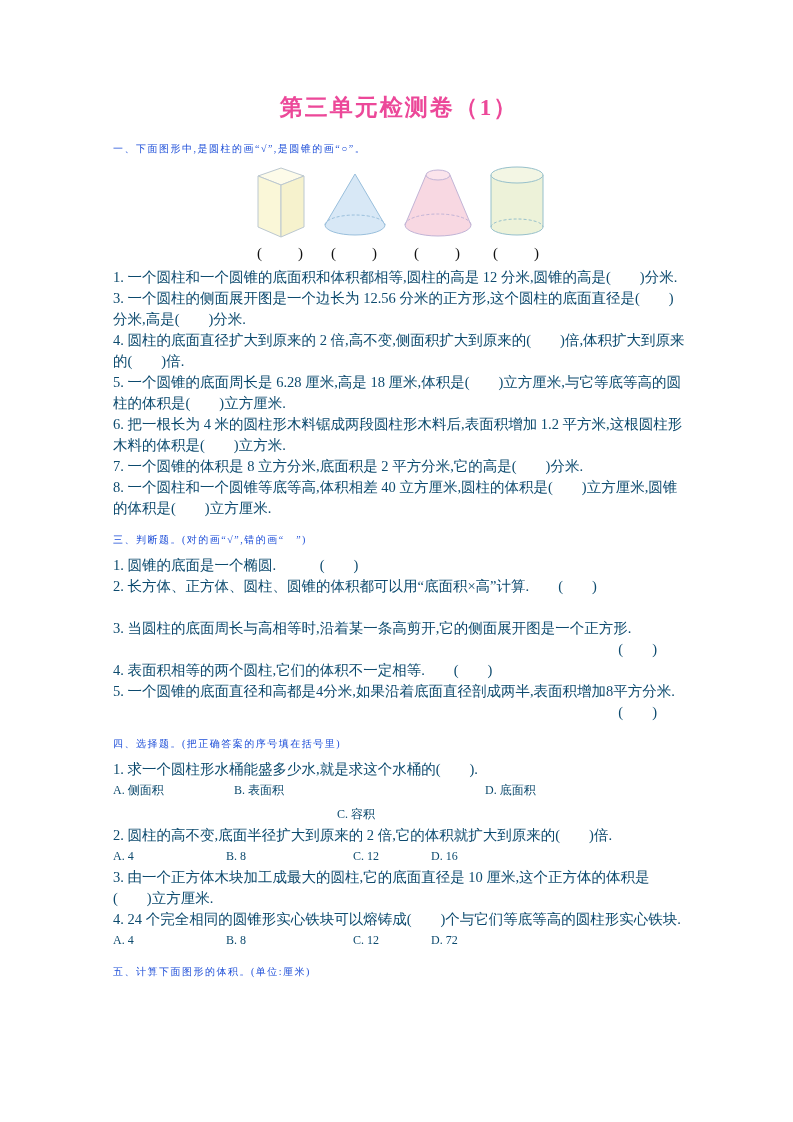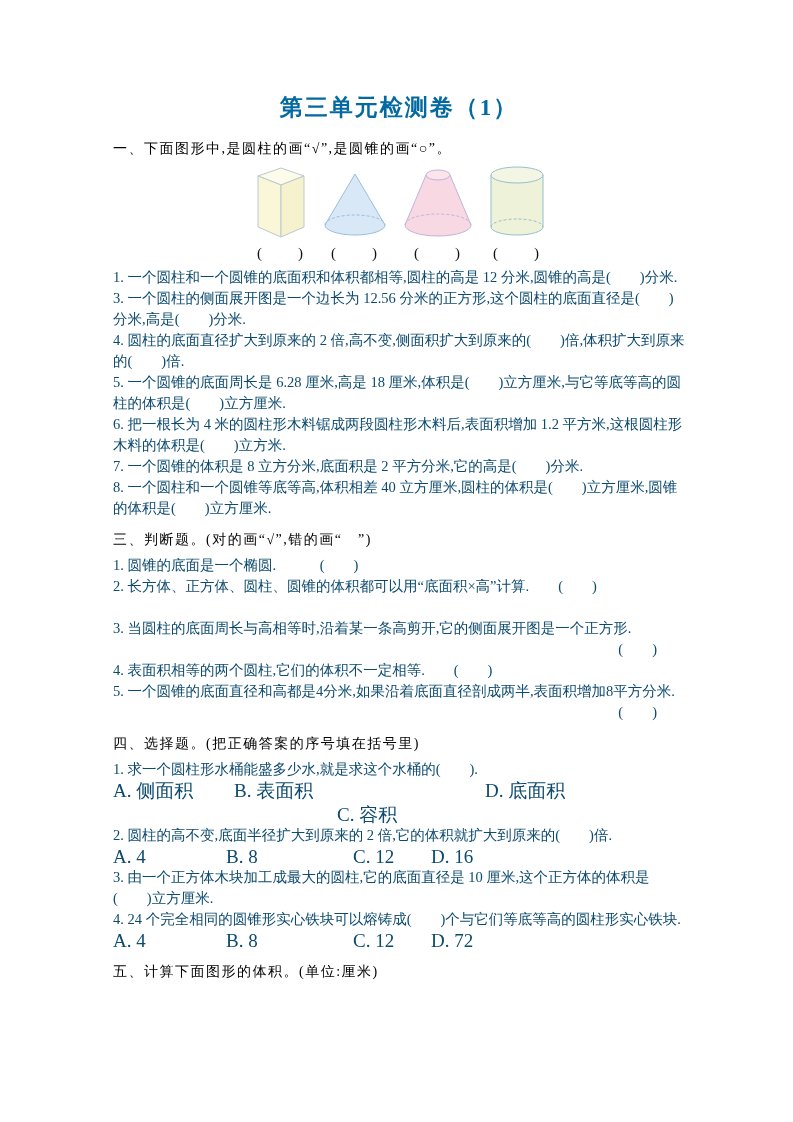--- a/index.html
+++ b/index.html
@@ -5,40 +5,40 @@
   html,body{margin:0;padding:0;background:#ffffff;}
   body{
     width:793px;height:1122px;
     font-family:"Liberation Serif","DejaVu Serif",serif;
     color:#222222;
     overflow:hidden;
   }
   .page{position:relative;width:793px;height:1122px;background:#ffffff;}
   .content{padding:92px 108px 0 113px;}
   .title{
-    text-align:center;font-size:23px;font-weight:bold;color:#0369a1;
+    text-align:center;font-size:23px;font-weight:bold;color:#ec4899;
     margin:0 0 16px 0;letter-spacing:2px;
   }
   .heading{
-    color:#000000;font-size:14px;line-height:20px;
+    color:#1d4ed8;font-size:10px;line-height:20px;
     margin-top:11px;margin-bottom:5px;letter-spacing:1.5px;
   }
   .q{font-size:14.5px;line-height:21px;color:#0c4a6e;}
   .gap-top{margin-top:21px;}
   .bracket-right{text-align:right;padding-right:28px;}
   
   .shapes-row{
     display:flex;align-items:flex-end;gap:16px;
     margin:6px 0 4px 142px;
   }
   .shape{margin:0;display:flex;flex-direction:column;align-items:center;}
   .shape svg{display:block;}
   .answer-bracket{font-size:15px;color:#111;margin-top:5px;letter-spacing:2px;}
   
-  .opts{display:flex;font-size:19px;line-height:21px;}
+  .opts{display:flex;font-size:12px;line-height:21px;}
   .opts-text .opt-a{width:121px;}
   .opts-text .opt-b{width:103px;}
   .opts-text .opt-c{width:148px;margin-top:24px;}
   .opts-num .opt-a{width:113px;}
   .opts-num .opt-b{width:127px;}
   .opts-num .opt-c{width:78px;}
   .opt{display:inline-block;}
 </style>
 </head>
 <body>

